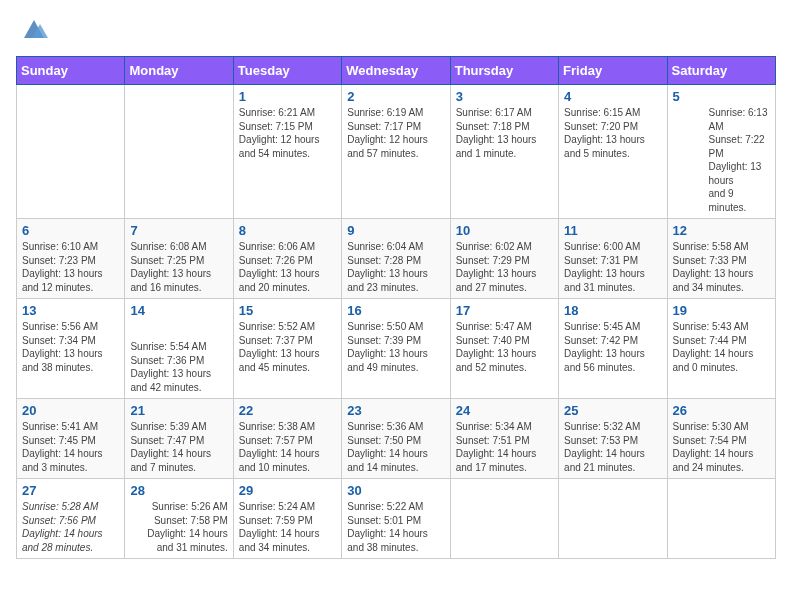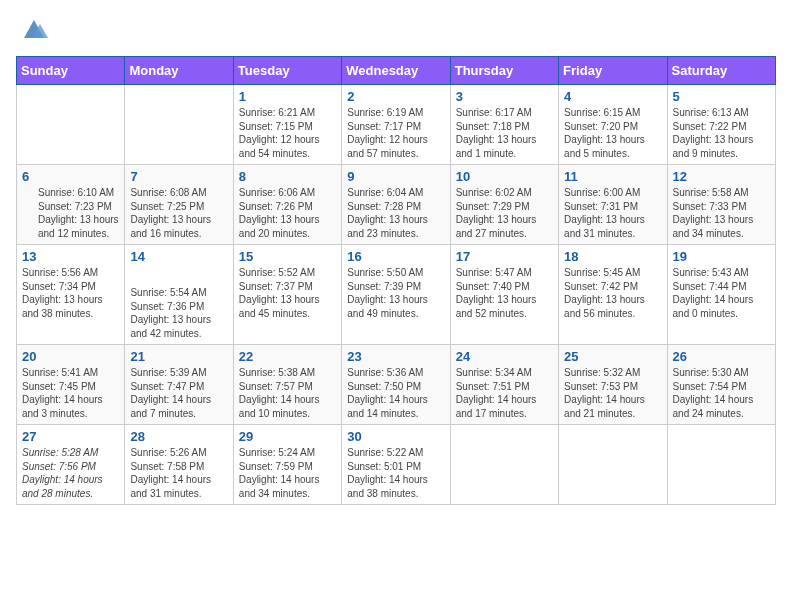--- a/index.html
+++ b/index.html
@@ -156,30 +156,30 @@
         </td>
         <td>
           <span class="day-number day-highlight">4</span>
           <div class="cell-content" style="white-space: pre-wrap;">Sunrise: 6:15 AM
 Sunset: 7:20 PM
 Daylight: 13 hours
 and 5 minutes.</div>
         </td>
         <td>
           <span class="day-number day-highlight">5</span>
-          <div class="cell-content" style="white-space: pre-wrap;">Sunrise: 6:13 AM
+          <div class="cell-content" style="white-space: pre-wrap; margin-left: 36px;">Sunrise: 6:13 AM
 Sunset: 7:22 PM
 Daylight: 13 hours
 and 9 minutes.</div>
         </td>
       </tr>
       <tr>
         <td>
           <span class="day-number day-highlight">6</span>
-          <div class="cell-content" style="white-space: pre-wrap; margin-left: 16px;">Sunrise: 6:10 AM
+          <div class="cell-content" style="white-space: pre-wrap;">Sunrise: 6:10 AM
 Sunset: 7:23 PM
 Daylight: 13 hours
 and 12 minutes.</div>
         </td>
         <td>
           <span class="day-number day-highlight">7</span>
           <div class="cell-content" style="white-space: pre-wrap;">Sunrise: 6:08 AM
 Sunset: 7:25 PM
 Daylight: 13 hours
 and 16 minutes.</div>
@@ -325,21 +325,21 @@
       <tr>
         <td>
           <span class="day-number day-highlight">27</span>
           <div class="cell-content" style="white-space: pre-wrap; font-style: italic;">Sunrise: 5:28 AM
 Sunset: 7:56 PM
 Daylight: 14 hours
 and 28 minutes.</div>
         </td>
         <td>
           <span class="day-number day-highlight">28</span>
-          <div class="cell-content" style="white-space: pre-wrap;">Sunrise: 5:26 AM
+          <div class="cell-content" style="white-space: pre-wrap; text-align: right;">Sunrise: 5:26 AM
 Sunset: 7:58 PM
 Daylight: 14 hours
 and 31 minutes.</div>
         </td>
         <td>
           <span class="day-number day-highlight">29</span>
           <div class="cell-content" style="white-space: pre-wrap;">Sunrise: 5:24 AM
 Sunset: 7:59 PM
 Daylight: 14 hours
 and 34 minutes.</div>

